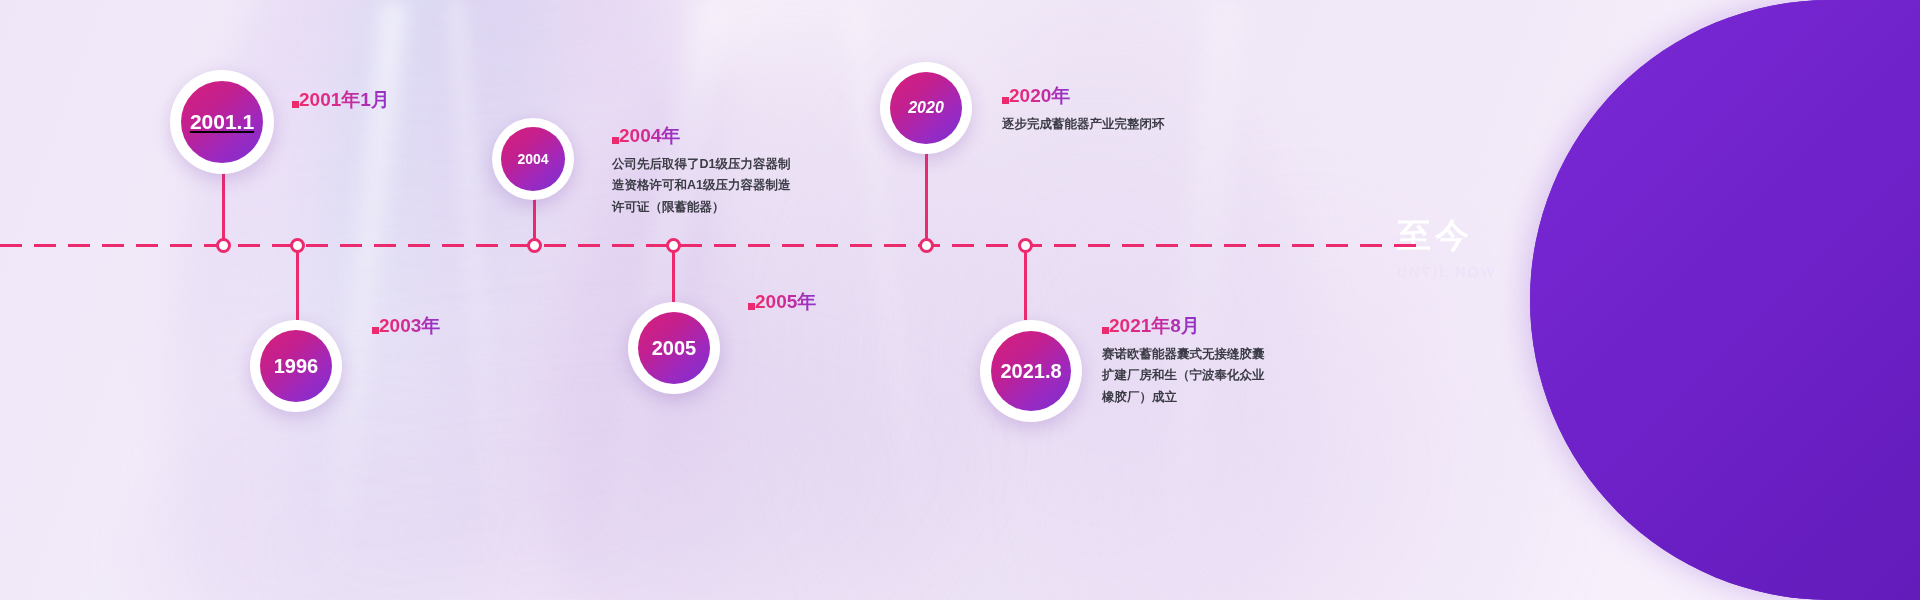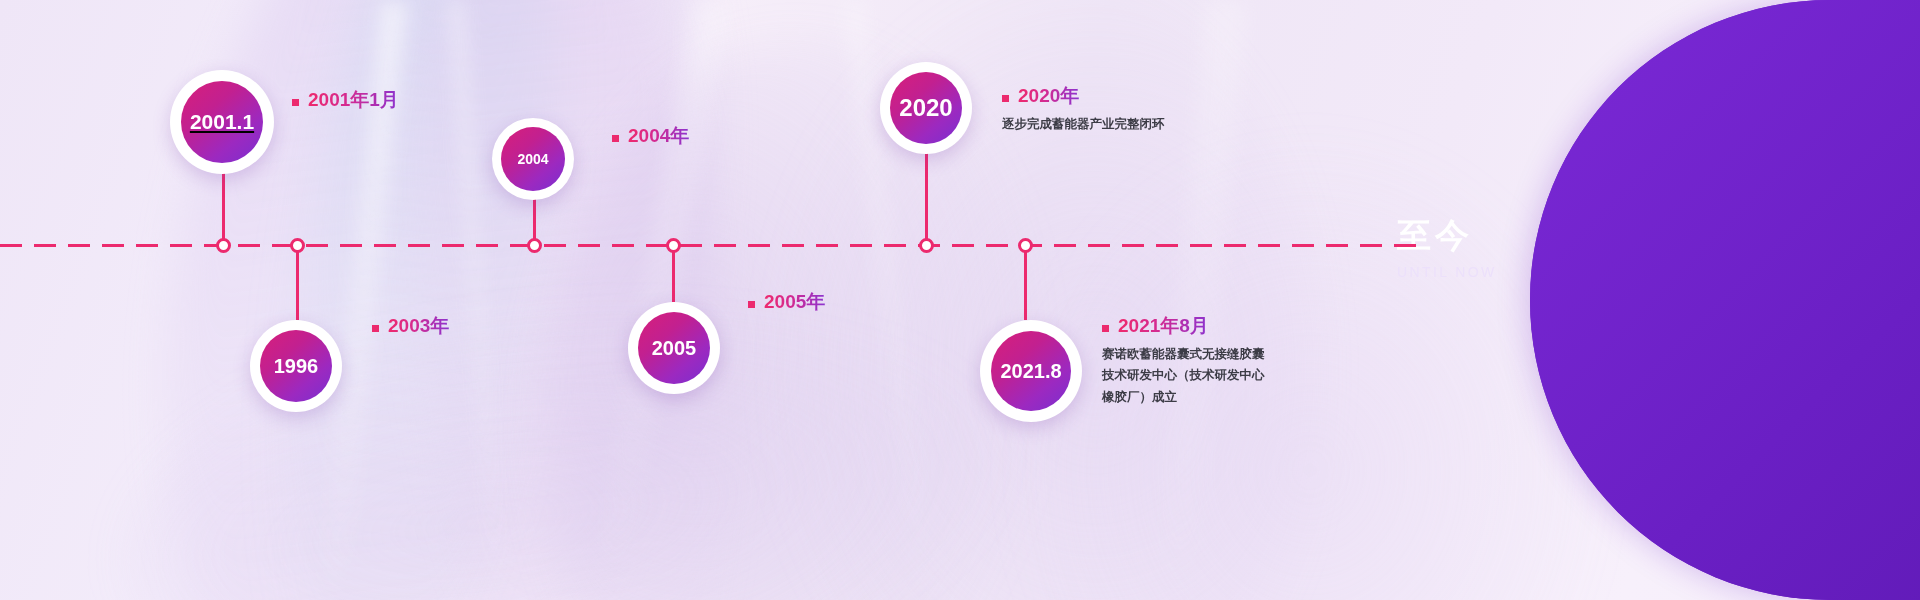--- a/index.html
+++ b/index.html
@@ -95,21 +95,21 @@
   .circle .disc{
     border-radius:50%;
     background:linear-gradient(140deg,#d81f7a 0%,#c22090 35%,#9c29c0 70%,#7a2fd0 100%);
     display:flex; align-items:center; justify-content:center;
     color:#ffffff; font-weight:bold;
   }
 
   
   .entry{ position:absolute; z-index:6; }
   .entry-head{
-    display:flex; align-items:flex-start; gap:9px;
+    display:flex; align-items:center; 
     margin-bottom:7px;
   }
   .bullet{
     width:7px; height:7px; background:#ec2a6e; margin-top:9px; flex:none;
   }
   .entry-title{
     font-size:19px; font-weight:bold; line-height:1.1;
     background:linear-gradient(90deg,#ee2a6d 0%,#d32a92 45%,#8c33cf 100%);
     -webkit-background-clip:text; background-clip:text;
     -webkit-text-fill-color:transparent; color:#c22a8e;
@@ -174,21 +174,21 @@
 
 <div class="circle" style="left:492px; top:118px; width:82px; height:82px;">
   <div class="disc" style="width:64px;height:64px;font-size:14px;">2004</div>
 </div>
 
 <div class="circle" style="left:628px; top:302px; width:92px; height:92px;">
   <div class="disc" style="width:72px;height:72px;font-size:20px;">2005</div>
 </div>
 
 <div class="circle" style="left:880px; top:62px; width:92px; height:92px;">
-  <div class="disc" style="width:72px;height:72px;font-size:24px;">2020</div>
+  <div class="disc" style="width:72px;height:72px;font-size:16px;font-style:italic;">2020</div>
 </div>
 
 <div class="circle" style="left:980px; top:320px; width:102px; height:102px;">
   <div class="disc" style="width:80px;height:80px;font-size:20px;">2021.8</div>
 </div>
 
 <div class="entry" style="left:292px; top:90px; width:180px;">
   <div class="entry-head">
     <span class="bullet"></span>
     <span class="entry-title">2001年1月</span>
@@ -200,20 +200,25 @@
     <span class="bullet"></span>
     <span class="entry-title">2003年</span>
   </div>
 </div>
 
 <div class="entry" style="left:612px; top:126px; width:220px;">
   <div class="entry-head">
     <span class="bullet"></span>
     <span class="entry-title">2004年</span>
   </div>
+  <div class="entry-body">
+    <p style="white-space: pre-line;">公司先后取得了D1级压力容器制
+造资格许可和A1级压力容器制造
+许可证（限蓄能器）</p>
+  </div>
 </div>
 
 <div class="entry" style="left:748px; top:292px; width:200px;">
   <div class="entry-head">
     <span class="bullet"></span>
     <span class="entry-title">2005年</span>
   </div>
 </div>
 
 <div class="entry" style="left:1002px; top:86px; width:260px;">
@@ -226,16 +231,16 @@
   </div>
 </div>
 
 <div class="entry" style="left:1102px; top:316px; width:220px;">
   <div class="entry-head">
     <span class="bullet"></span>
     <span class="entry-title">2021年8月</span>
   </div>
   <div class="entry-body">
     <p style="white-space: pre-line;">赛诺欧蓄能器囊式无接缝胶囊
-技术研发中心（技术研发中心
+扩建厂房和生（宁波奉化众业
 橡胶厂）成立</p>
   </div>
 </div>
 
 </body></html>

